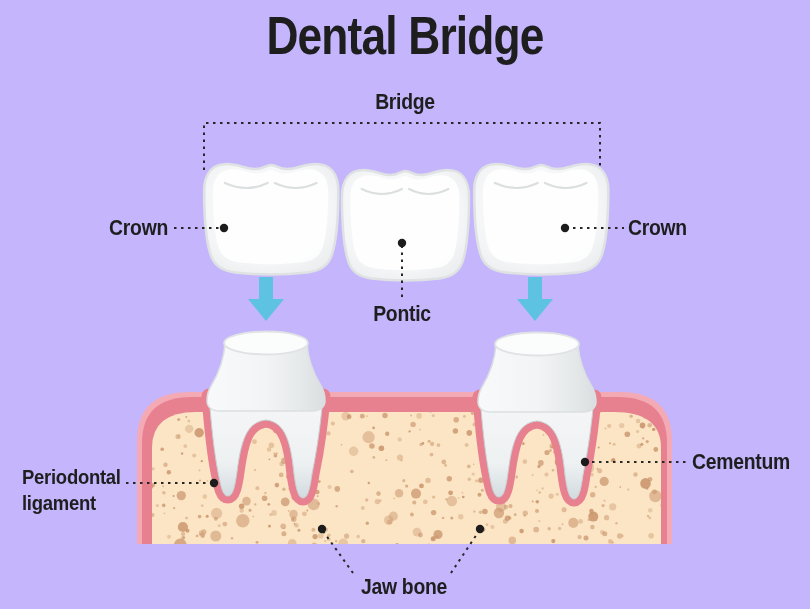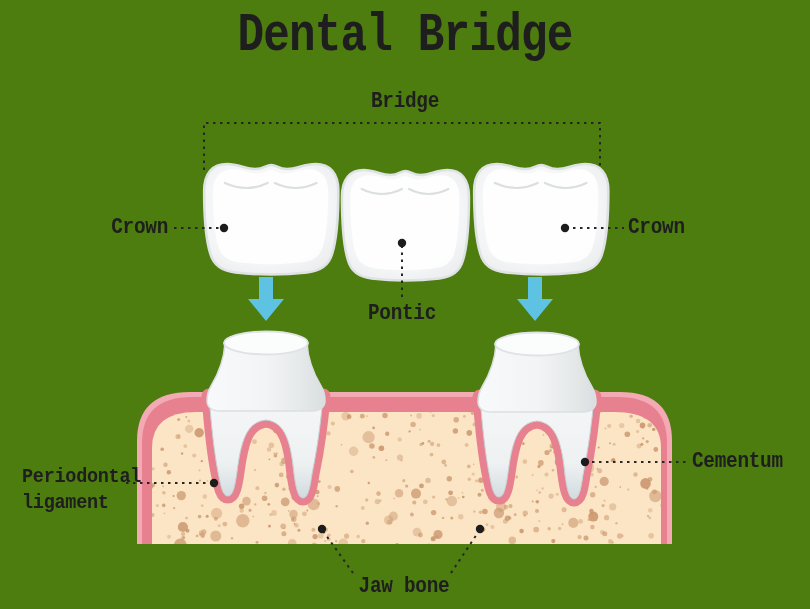--- a/index.html
+++ b/index.html
@@ -1,17 +1,17 @@
 <!DOCTYPE html>
 <html><head>
 <meta charset="utf-8">
 <style>
   html,body{margin:0;padding:0;background:#fff;}
-  .stage{position:relative;width:810px;height:609px;background:#4d7c0f;overflow:hidden;
-         font-family:Liberation Mono, monospace;}
+  .stage{position:relative;width:810px;height:609px;background:#c4b5fd;overflow:hidden;
+         font-family:Liberation Sans, sans-serif;}
   .stage svg{position:absolute;left:0;top:0;}
   .title{position:absolute;top:6px;left:0;width:810px;text-align:center;
          font-weight:700;font-size:54px;line-height:1.1;color:#1e1e1e;
          letter-spacing:-1px;transform:scaleX(.82);transform-origin:center;}
   .lbl{position:absolute;font-weight:700;font-size:22px;line-height:1.22;color:#1e1e1e;
        letter-spacing:-.3px;transform:scaleX(.88);}
   .lbl.center{text-align:center;transform-origin:center;}
   .lbl.right{text-align:right;transform-origin:right center;}
   .lbl.left{text-align:left;transform-origin:left center;}
   .lbl-bridge{top:89px;left:0;width:810px;}

